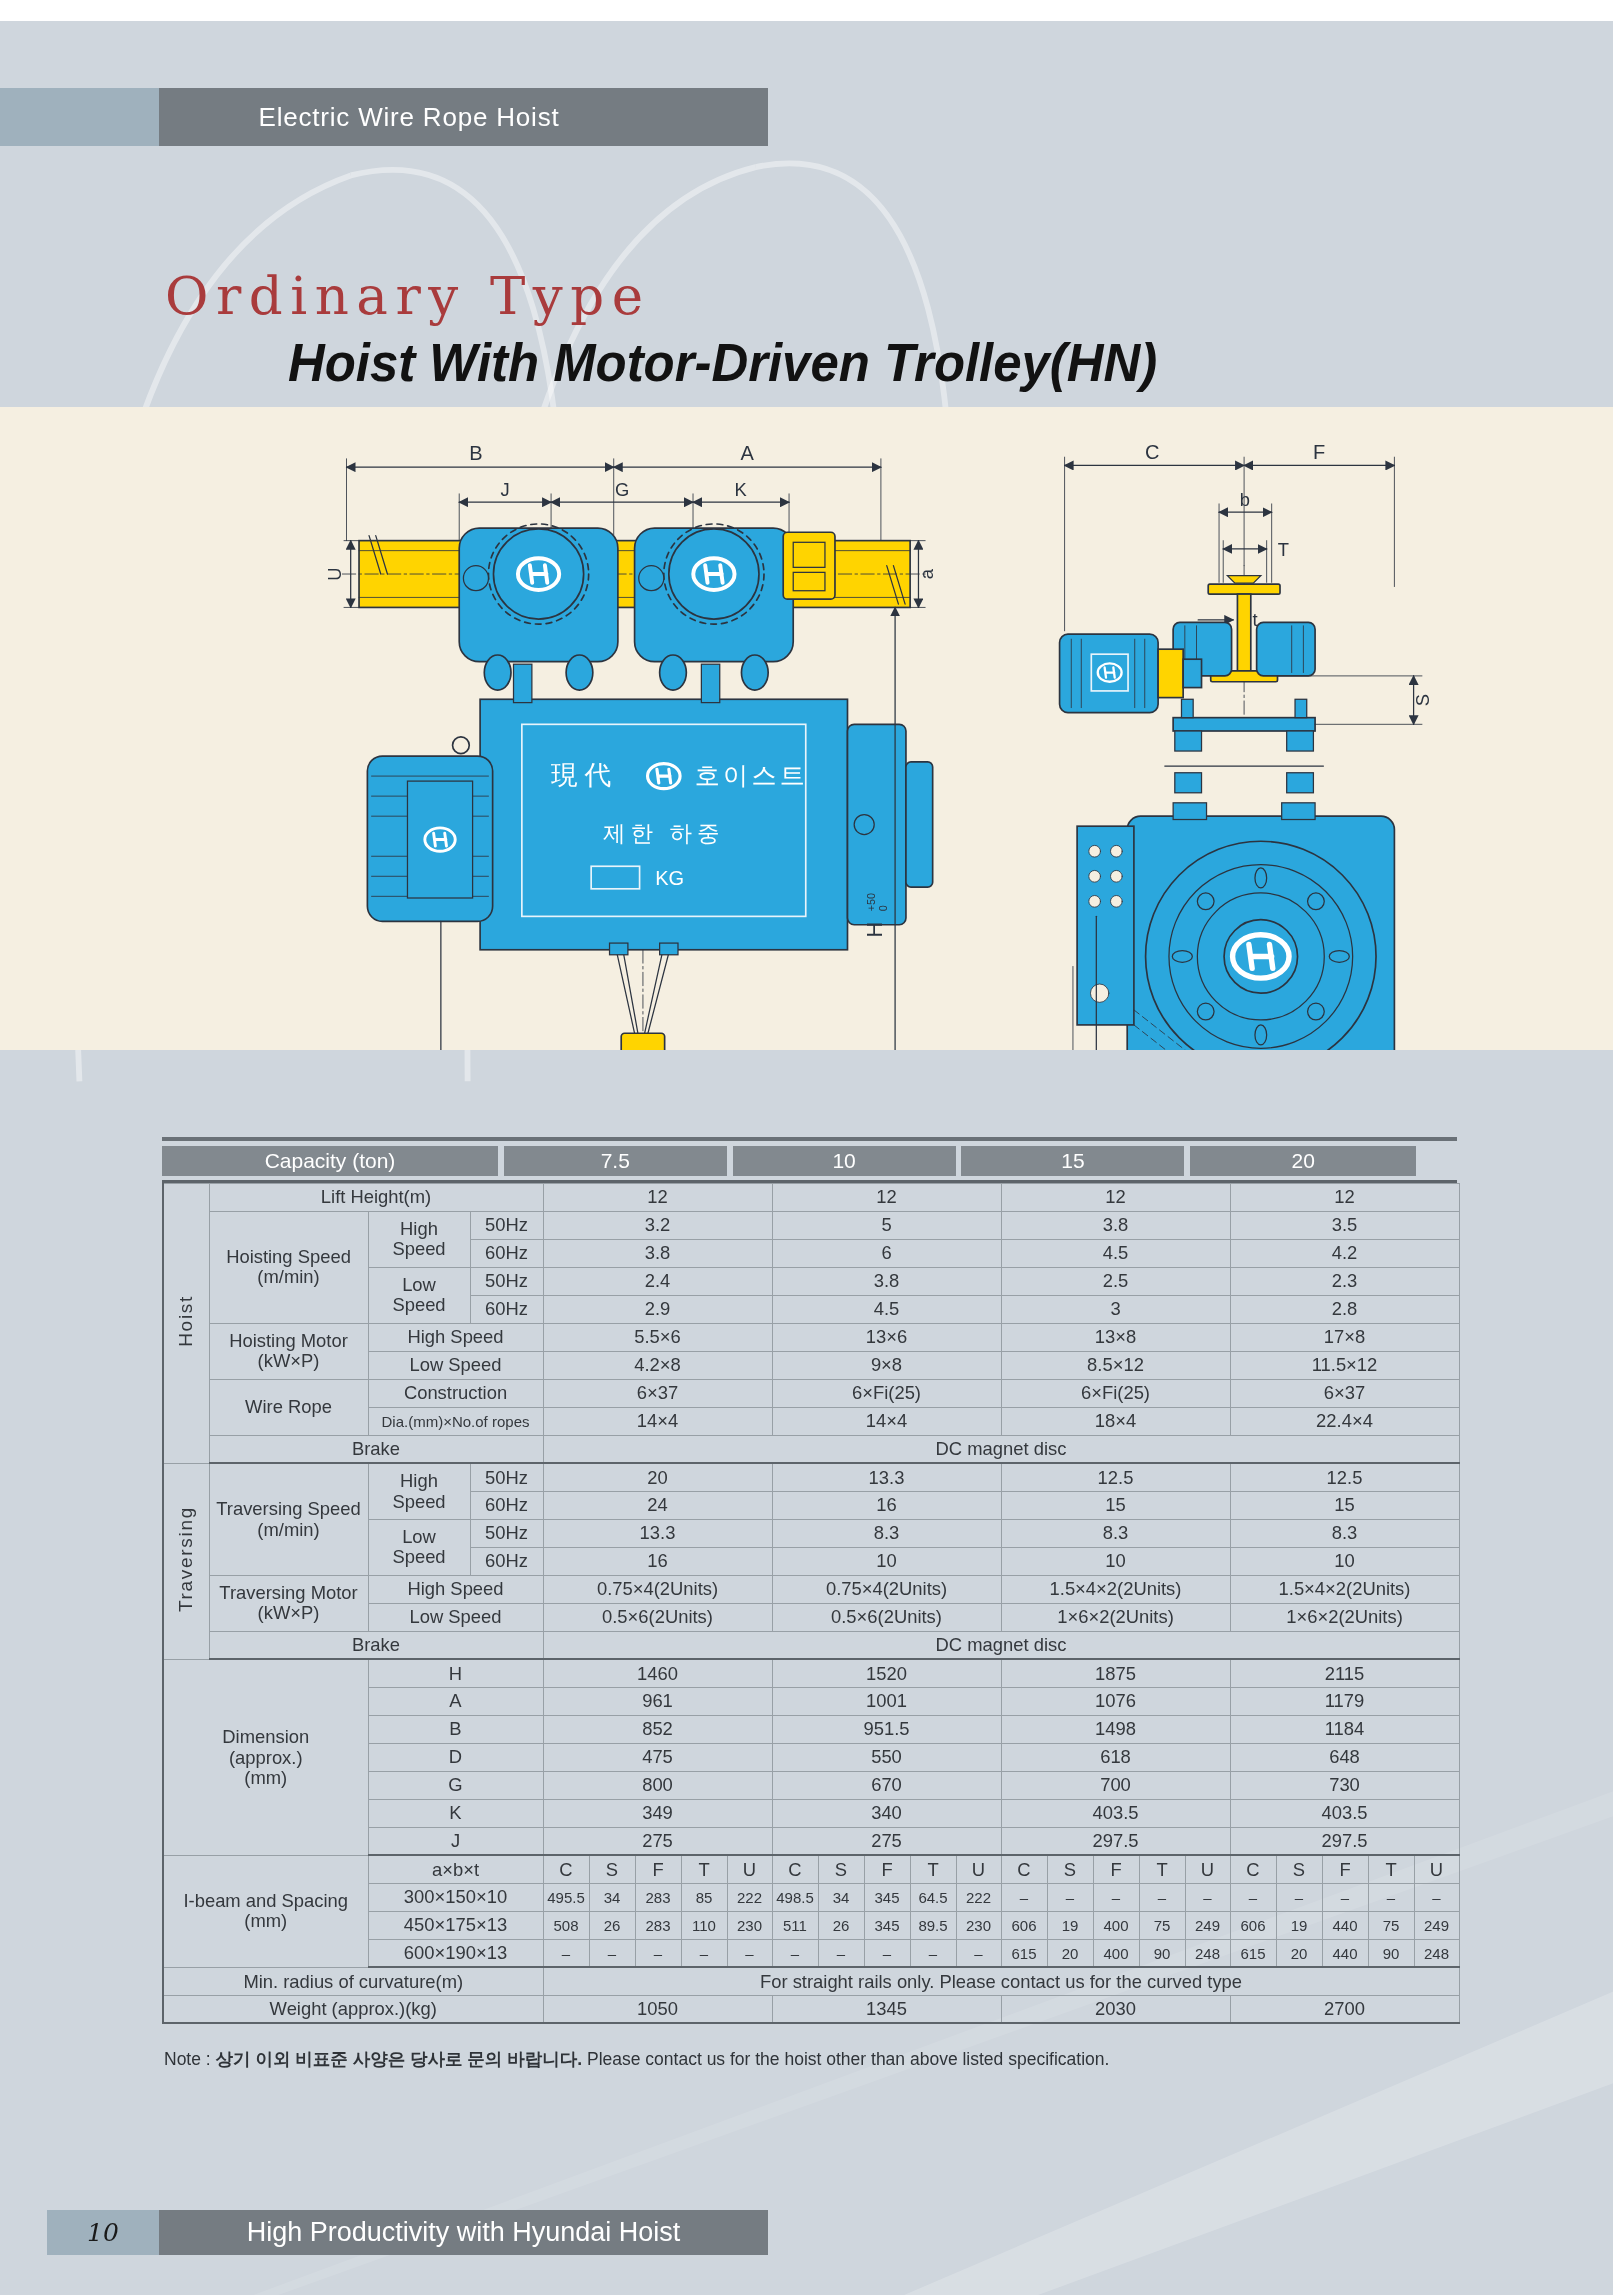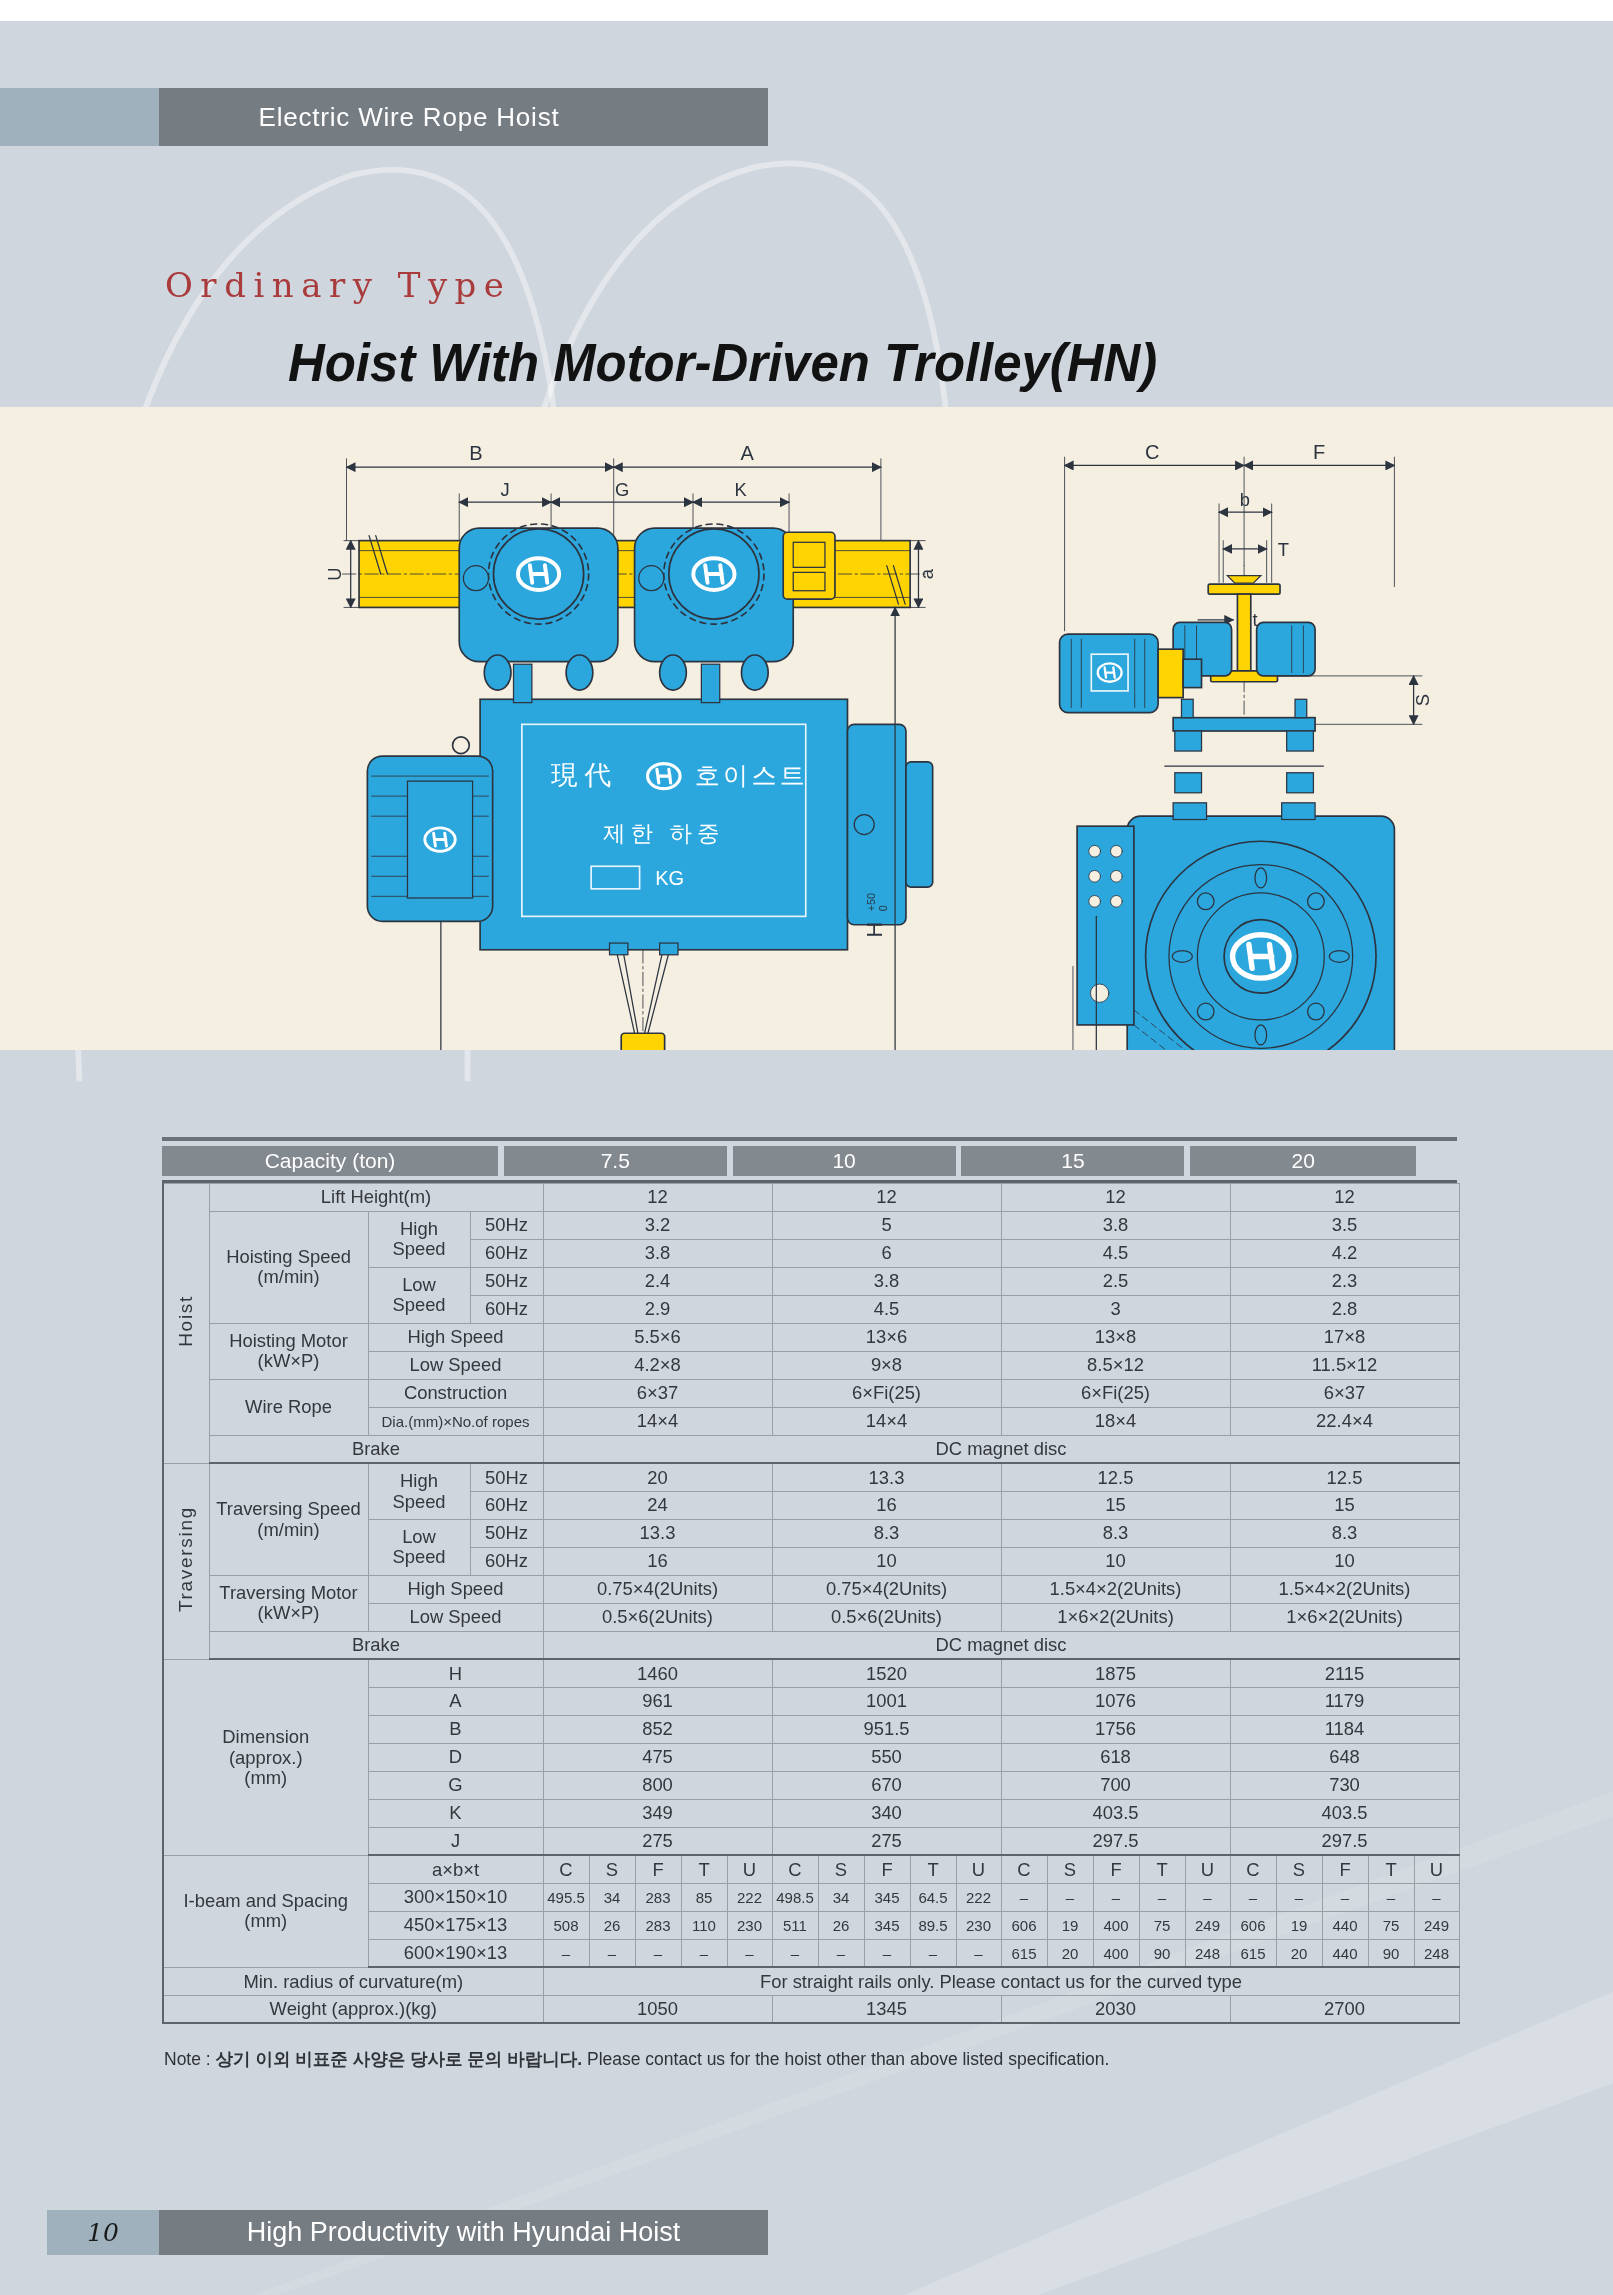--- a/index.html
+++ b/index.html
@@ -9,21 +9,21 @@
   }
   *{margin:0;padding:0;box-sizing:border-box;}
   body{width:1614px;height:2295px;background:#ffffff;font-family:"Liberation Sans",sans-serif;position:relative;overflow:hidden;}
   .page{position:absolute;left:0;top:0;width:1614px;height:2295px;border-radius:12px;}
   .bluebg{position:absolute;left:0;top:21px;width:1614px;height:2275px;background:var(--pagebg);}
   .wm{position:absolute;left:0;top:0;}
   .accent-box{position:absolute;left:0;top:88px;width:159px;height:58px;background:var(--lightbox);}
   .hdr-bar{position:absolute;left:159px;top:88px;width:609px;height:58px;background:var(--bar);color:#fff;
     display:flex;align-items:center;justify-content:center;padding-right:109px;font-size:26px;letter-spacing:0.8px;}
   .subtitle{position:absolute;left:165px;top:265px;font-family:"DejaVu Serif","Liberation Serif",serif;
-    font-size:34px;color:var(--red);letter-spacing:7.5px;}
+    font-size:53px;color:var(--red);letter-spacing:7.5px;}
   .main-title{position:absolute;left:288px;top:332px;font-size:53px;font-weight:700;font-style:italic;
     color:#121212;transform:scaleX(.96);transform-origin:left;letter-spacing:0px;}
   .panel{position:absolute;left:0;top:407px;width:1614px;height:643px;background:var(--beige);}
   .tblwrap{position:absolute;left:162px;top:1137px;width:1295px;}
   .topline{height:4.2px;background:#6a7177;margin-bottom:5px;}
   .cap-row{display:flex;width:1295px;}
   .cap-cell{height:30px;background:var(--hdr);color:#fff;display:flex;align-items:center;justify-content:center;font-size:21px;}
   .cap-cell+.cap-cell{margin-left:5.8px;}
   .cap-label{width:336px;} .cap-c{width:223px;} .cap-last{width:226px;}
   .dline{height:2.5px;background:var(--tthick);margin-top:4.2px;}
@@ -490,21 +490,21 @@
             <td colspan="2">A</td>
             <td colspan="5">961</td>
             <td colspan="5">1001</td>
             <td colspan="5">1076</td>
             <td colspan="5">1179</td>
           </tr>
           <tr>
             <td colspan="2">B</td>
             <td colspan="5">852</td>
             <td colspan="5">951.5</td>
-            <td colspan="5">1756</td>
+            <td colspan="5">1498</td>
             <td colspan="5">1184</td>
           </tr>
           <tr>
             <td colspan="2">D</td>
             <td colspan="5">475</td>
             <td colspan="5">550</td>
             <td colspan="5">618</td>
             <td colspan="5">648</td>
           </tr>
           <tr>

